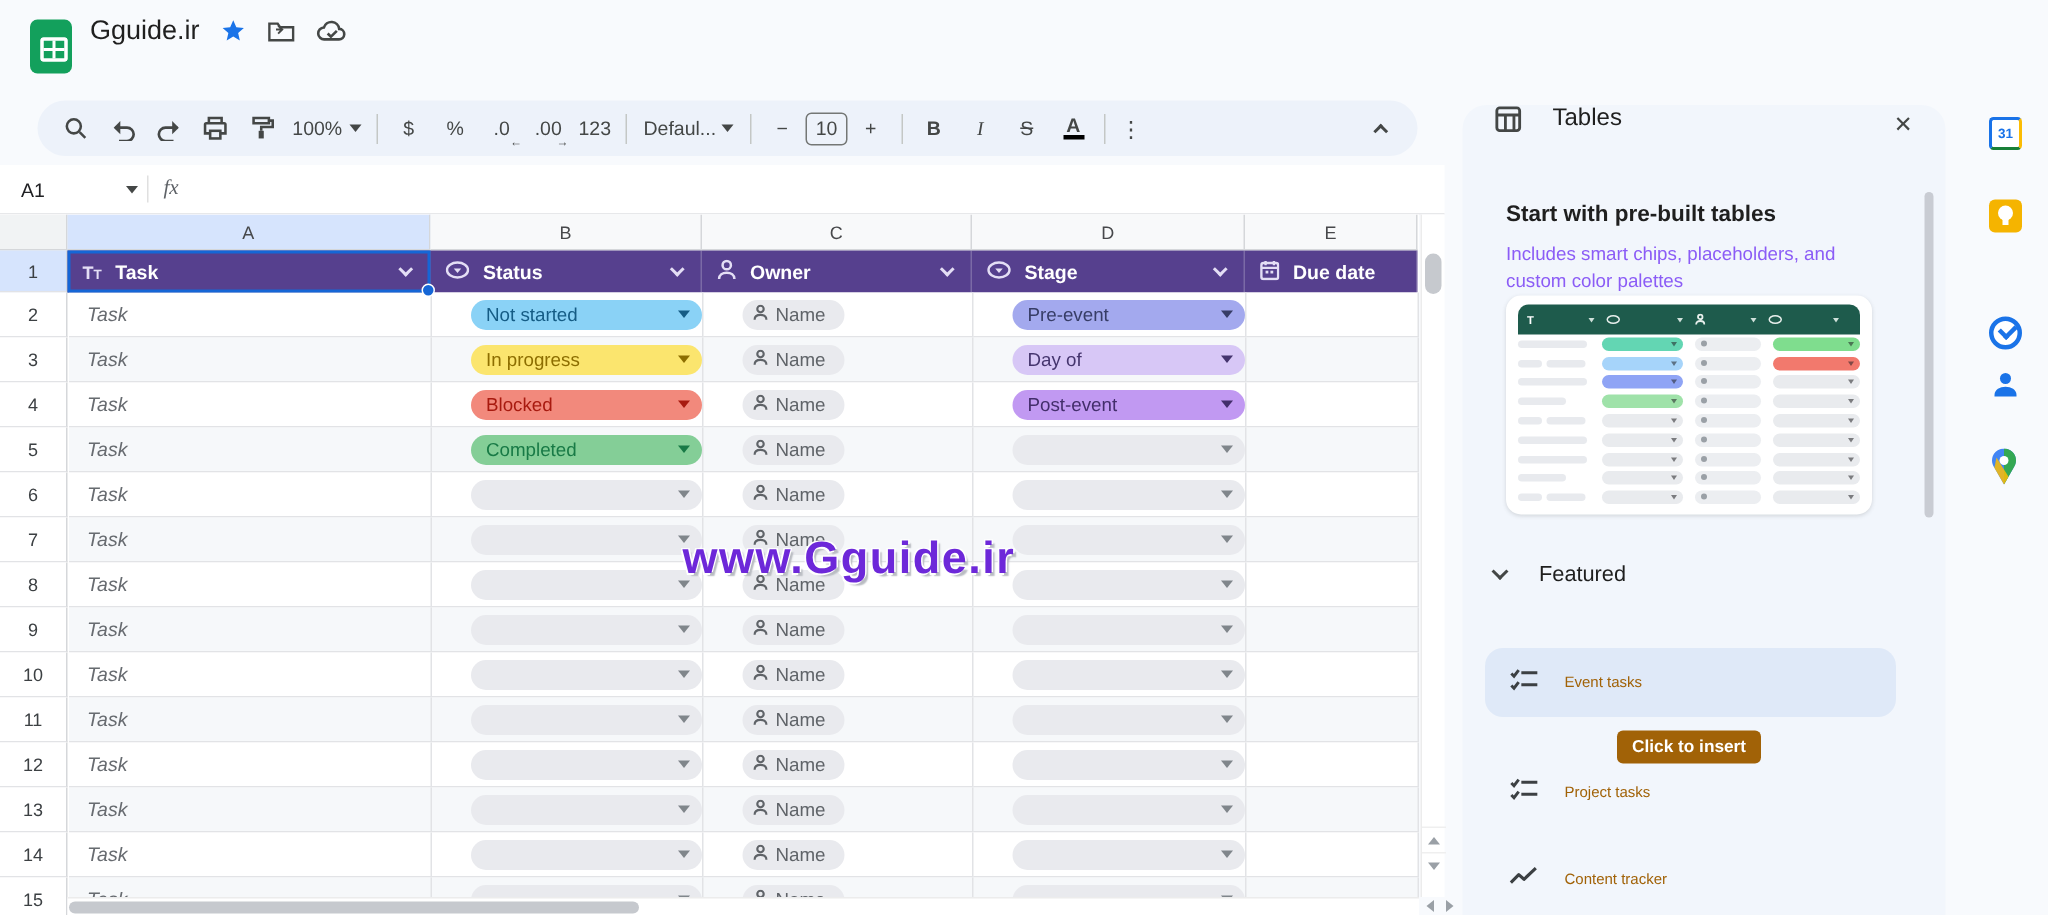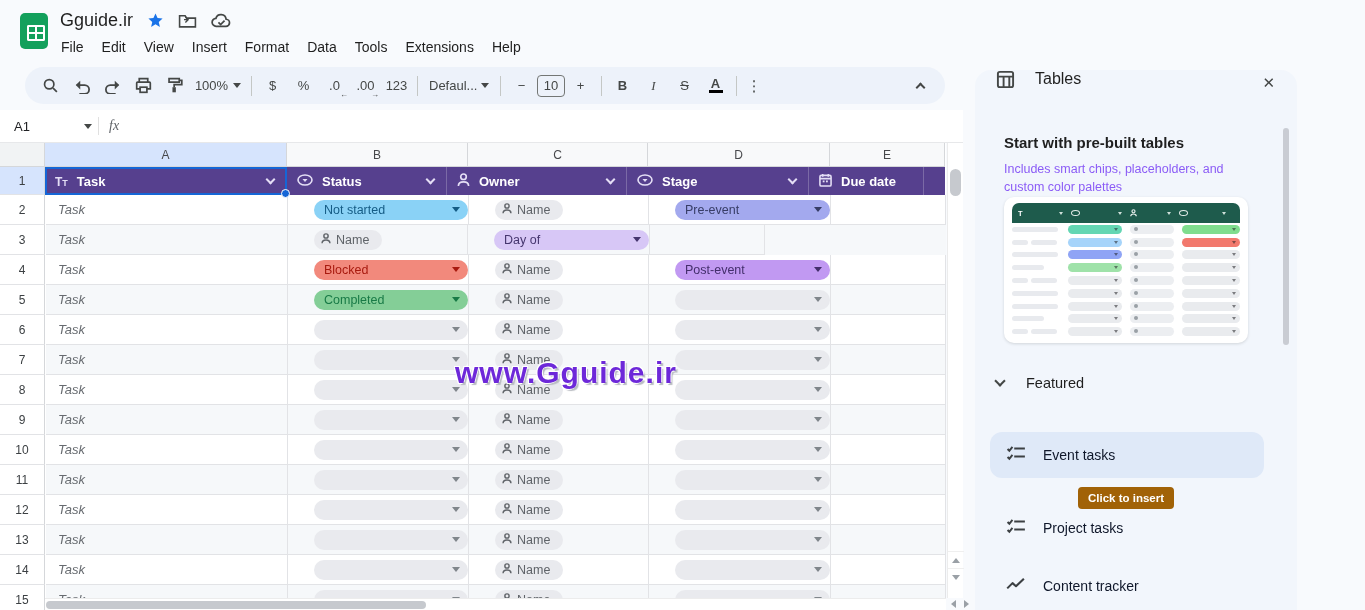--- a/index.html
+++ b/index.html
@@ -111,21 +111,21 @@
   .pv-chip { height:9px; border-radius:5px; position:relative; }
   .pv-chip::after { content:""; position:absolute; right:4px; top:3px; width:0; height:0; border-left:2.5px solid transparent; border-right:2.5px solid transparent; border-top:3px solid rgba(32,33,36,.55); }
   .pv-person { height:9px; border-radius:5px; background:#eceef1; position:relative; }
   .pv-person::before { content:""; position:absolute; left:4px; top:2px; width:4px; height:4px; border-radius:50%; background:#9aa0a6; }
   .sb-scroll { position:absolute; left:308px; top:58px; width:6px; height:217px; background:#c9ccd3; border-radius:3px; }
   .sb-featured { position:absolute; left:21px; top:305px; display:flex; align-items:center; gap:22px; cursor:pointer; }
   .sb-featured .fchev { width:8px; height:8px; border-right:2px solid #444746; border-bottom:2px solid #444746; transform:rotate(45deg); margin-top:-4px; }
   .sb-featured-label { font-size:14.5px; color:#1f1f1f; }
   .sb-item { position:absolute; left:15px; width:274px; height:46px; border-radius:12px; display:flex; align-items:center; gap:17px; padding:0 16px; cursor:pointer; }
   .sb-item.selected { background:#dfe9f8; }
-  .sb-item-label { font-size:14px; color:#0f172a; }
+  .sb-item-label { font-size:10px; color:#a16207; }
   .tooltip { position:absolute; left:103px; top:417px; background:#a16207; color:#fff; font-size:11.5px; font-weight:600; padding:5px 10px; border-radius:4px; z-index:9; white-space:nowrap; }
 
   
   .rightstrip { position:absolute; left:1297px; top:65px; width:68px; height:545px; }
   .rs-icon { position:absolute; left:29px; width:22px; height:22px; cursor:pointer; }
   .cal-icon { background:#fff; border:2px solid #1a73e8; border-radius:3px; font-size:9px; font-weight:700; color:#1a73e8; display:flex; align-items:center; justify-content:center; border-bottom-color:#188038; border-right-color:#fbbc04; }
   .keep-icon { background:#f5b400; border-radius:4px; position:relative; }
   .keep-icon::before { content:""; position:absolute; left:6px; top:4px; width:10px; height:10px; border-radius:50%; background:#fff; }
   .keep-icon::after { content:""; position:absolute; left:9px; top:13px; width:4px; height:4px; background:#fff; }
   .tasks-icon { border-radius:50%; border:3px solid #1a73e8; position:relative; background:#fff; }
@@ -151,31 +151,20 @@
             <path fill="#444746" d="M12 9v2h4l-2.5 2.6 1.4 1.4L20 10l-5.1-5-1.4 1.4L16 9z" transform="translate(-2 1) scale(0.8)"></path>
           </svg>
       </span>
       <span class="title-icons">
         <svg width="21" height="16" viewBox="0 0 24 18">
             <path fill="none" stroke="#444746" stroke-width="2" d="M6 15a4.5 4.5 0 0 1-.4-9A6 6 0 0 1 17.3 7 4 4 0 0 1 17 15z"></path>
             <path fill="none" stroke="#444746" stroke-width="2" d="M8.5 10.5l2.5 2.5 4.5-4.5"></path>
           </svg>
       </span>
     </div>
-    <div class="menubar" id="menubar">
-        <span>File</span>
-        <span>Edit</span>
-        <span>View</span>
-        <span>Insert</span>
-        <span>Format</span>
-        <span>Data</span>
-        <span>Tools</span>
-        <span>Extensions</span>
-        <span>Help</span>
-      </div>
 
     <div class="top-right">
       
       
       
       
       
       
     </div>
   </div>
@@ -286,21 +275,21 @@
         <div class="rownum" style="top: 382px; height: 30px;">13</div>
         <div class="rownum" style="top: 412px; height: 30px;">14</div>
         <div class="rownum" style="top: 442px; height: 30px;">15</div>
       </div>
     <div class="trow-header" id="tableheader" style="background: rgb(86, 64, 142);">
         <div class="thcell" style="width: 242px;">
           <span><span class="tt-icon">T<small>T</small></span></span>
           <span>Task</span>
           <span class="hchev"></span>
         </div>
-        <div class="thcell" style="width: 160px; text-align: right;">
+        <div class="thcell" style="width: 181px; text-align: right;">
           <span><svg width="16" height="12" viewBox="0 0 16 12">
               <ellipse cx="8" cy="6" rx="7" ry="5" fill="none" stroke="#e4def5" stroke-width="1.6"></ellipse>
               <path fill="#e4def5" d="M5.5 5h5L8 8z"></path>
             </svg></span>
           <span>Status</span>
           <span class="hchev"></span>
         </div>
         <div class="thcell" style="width: 180px;">
           <span><svg width="13" height="14" viewBox="0 0 14 15">
               <circle cx="7" cy="4" r="3" fill="none" stroke="#e4def5" stroke-width="1.8"></circle>
@@ -351,20 +340,26 @@
             <div class="chip" style="width: 162px; background: rgb(163, 169, 238); color: rgb(55, 61, 102);">
               <span>Pre-event</span>
               <span class="ccaret"></span>
             </div>
           </div>
           <div class="dcell" style="width: 115px;"></div>
         </div>
         <div class="drow band" style="top: 30px;">
           <div class="dcell" style="width: 242px;">
             <span class="task-text">Task</span>
+          </div>
+          <div class="dcell" style="width: 181px;">
+            <div class="chip" style="width: 161px; background: rgb(251, 229, 110); color: rgb(141, 110, 0);">
+              <span>In progress</span>
+              <span class="ccaret"></span>
+            </div>
           </div>
           <div class="dcell" style="width: 180px;">
             <div class="chip owner-chip" style="width: 68px;">
               <span><svg width="10" height="11" viewBox="0 0 14 15">
                   <circle cx="7" cy="4" r="3" fill="none" stroke="#5f6368" stroke-width="2"></circle>
                   <path fill="none" stroke="#5f6368" stroke-width="2" d="M1.5 14c0-3 2.5-4.5 5.5-4.5s5.5 1.5 5.5 4.5"></path>
                 </svg></span>
               <span>Name</span>
             </div>
           </div>
@@ -918,14 +913,33 @@
         <div class="sb-item" style="top: 493px;">
           <span><svg width="20" height="14" viewBox="0 0 22 16">
               <path fill="none" stroke="#3c4043" stroke-width="2.4" stroke-linejoin="round" d="M1 13l6-6 4 3.5L20 2"></path>
             </svg></span>
           <span class="sb-item-label">Content tracker</span>
         </div>
       </div>
     <div class="tooltip">Click to insert</div>
   </div>
 
+  <div class="rightstrip">
+    <div class="rs-icon cal-icon" style="top:13px">31</div>
+    <div class="rs-icon keep-icon" style="top:68px"></div>
+    <div class="rs-icon tasks-icon" style="top:124px"></div>
+    <div class="rs-icon" style="top:180px">
+      <svg width="22" height="22" viewBox="0 0 24 24">
+          <circle cx="12" cy="8" r="4" fill="#1a73e8"></circle>
+          <path fill="#1a73e8" d="M4 20c0-4 4-6 8-6s8 2 8 6v1H4z"></path>
+        </svg>
+    </div>
+    <div class="rs-icon" style="top:234px">
+      <svg width="20" height="24" viewBox="0 0 20 24">
+          <path fill="#4285f4" d="M10 0a8 8 0 0 0-8 8c0 1.8.6 3.4 1.6 4.8L10 24l6.4-11.2A8 8 0 0 0 18 8a8 8 0 0 0-8-8z"></path>
+          <path fill="#34a853" d="M10 0a8 8 0 0 1 8 8c0 1.8-.6 3.4-1.6 4.8L10 24V0z"></path>
+          <path fill="#fbbc04" d="M3.6 12.8L10 24l3-5.2L5 6z" opacity=".85"></path>
+          <circle cx="10" cy="8" r="3" fill="#fff"></circle>
+        </svg>
+    </div>
+  </div>
 
 </div>
 
 </body></html>

